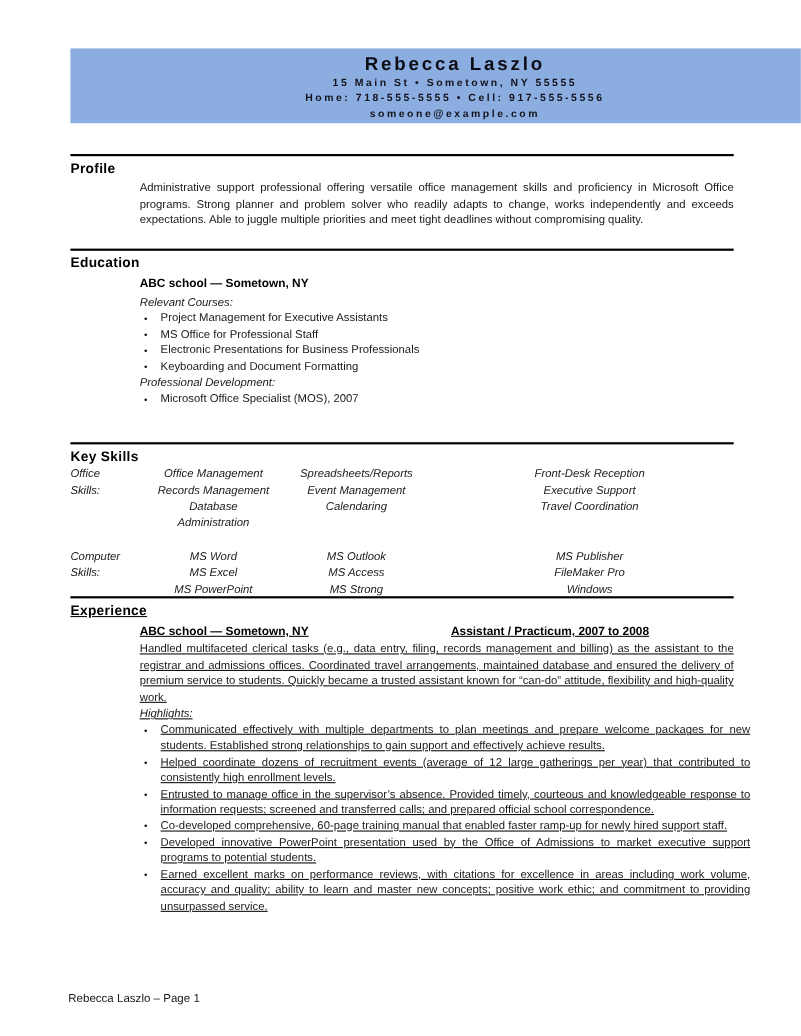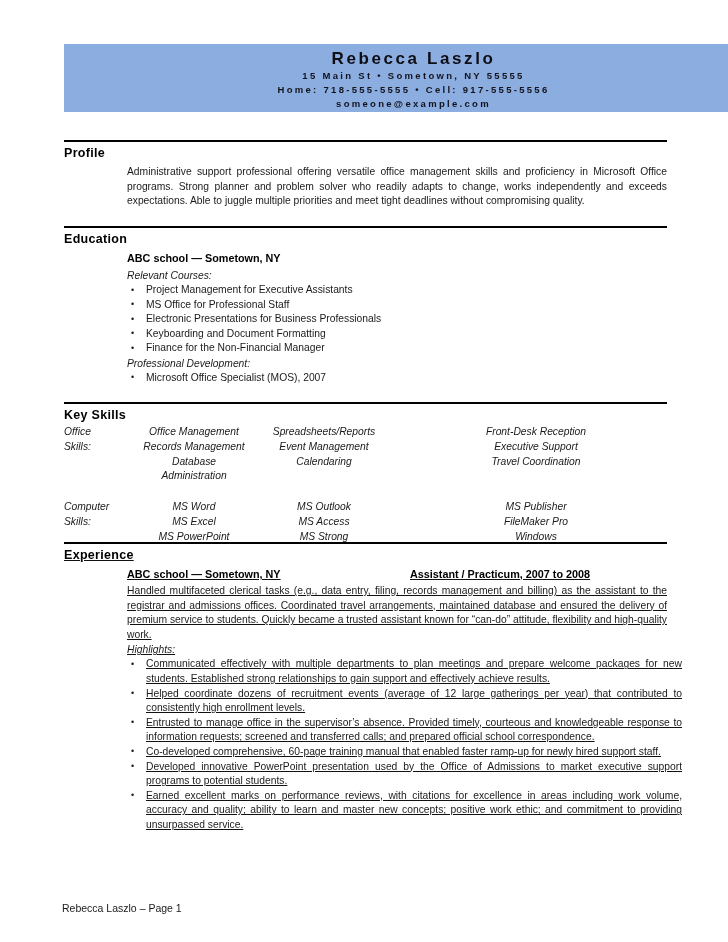--- a/index.html
+++ b/index.html
@@ -221,21 +221,20 @@
     <div class="rule"></div>
     <div class="sec-title">Education</div>
     <div class="body-indent" style="margin-top:3px;">
       <div class="org">ABC school — Sometown, NY</div>
       <div class="sublabel" style="margin-top:2px;">Relevant Courses:</div>
       <ul class="bl tight">
         <li>Project Management for Executive Assistants</li>
         <li>MS Office for Professional Staff</li>
         <li>Electronic Presentations for Business Professionals</li>
         <li>Keyboarding and Document Formatting</li>
-        <li>Finance for the Non-Financial Manager</li>
       </ul>
       <div class="sublabel">Professional Development:</div>
       <ul class="bl tight">
         <li>Microsoft Office Specialist (MOS), 2007</li>
       </ul>
     </div>
   </div>
 
   <div class="section" style="top:402px;">
     <div class="rule"></div>

